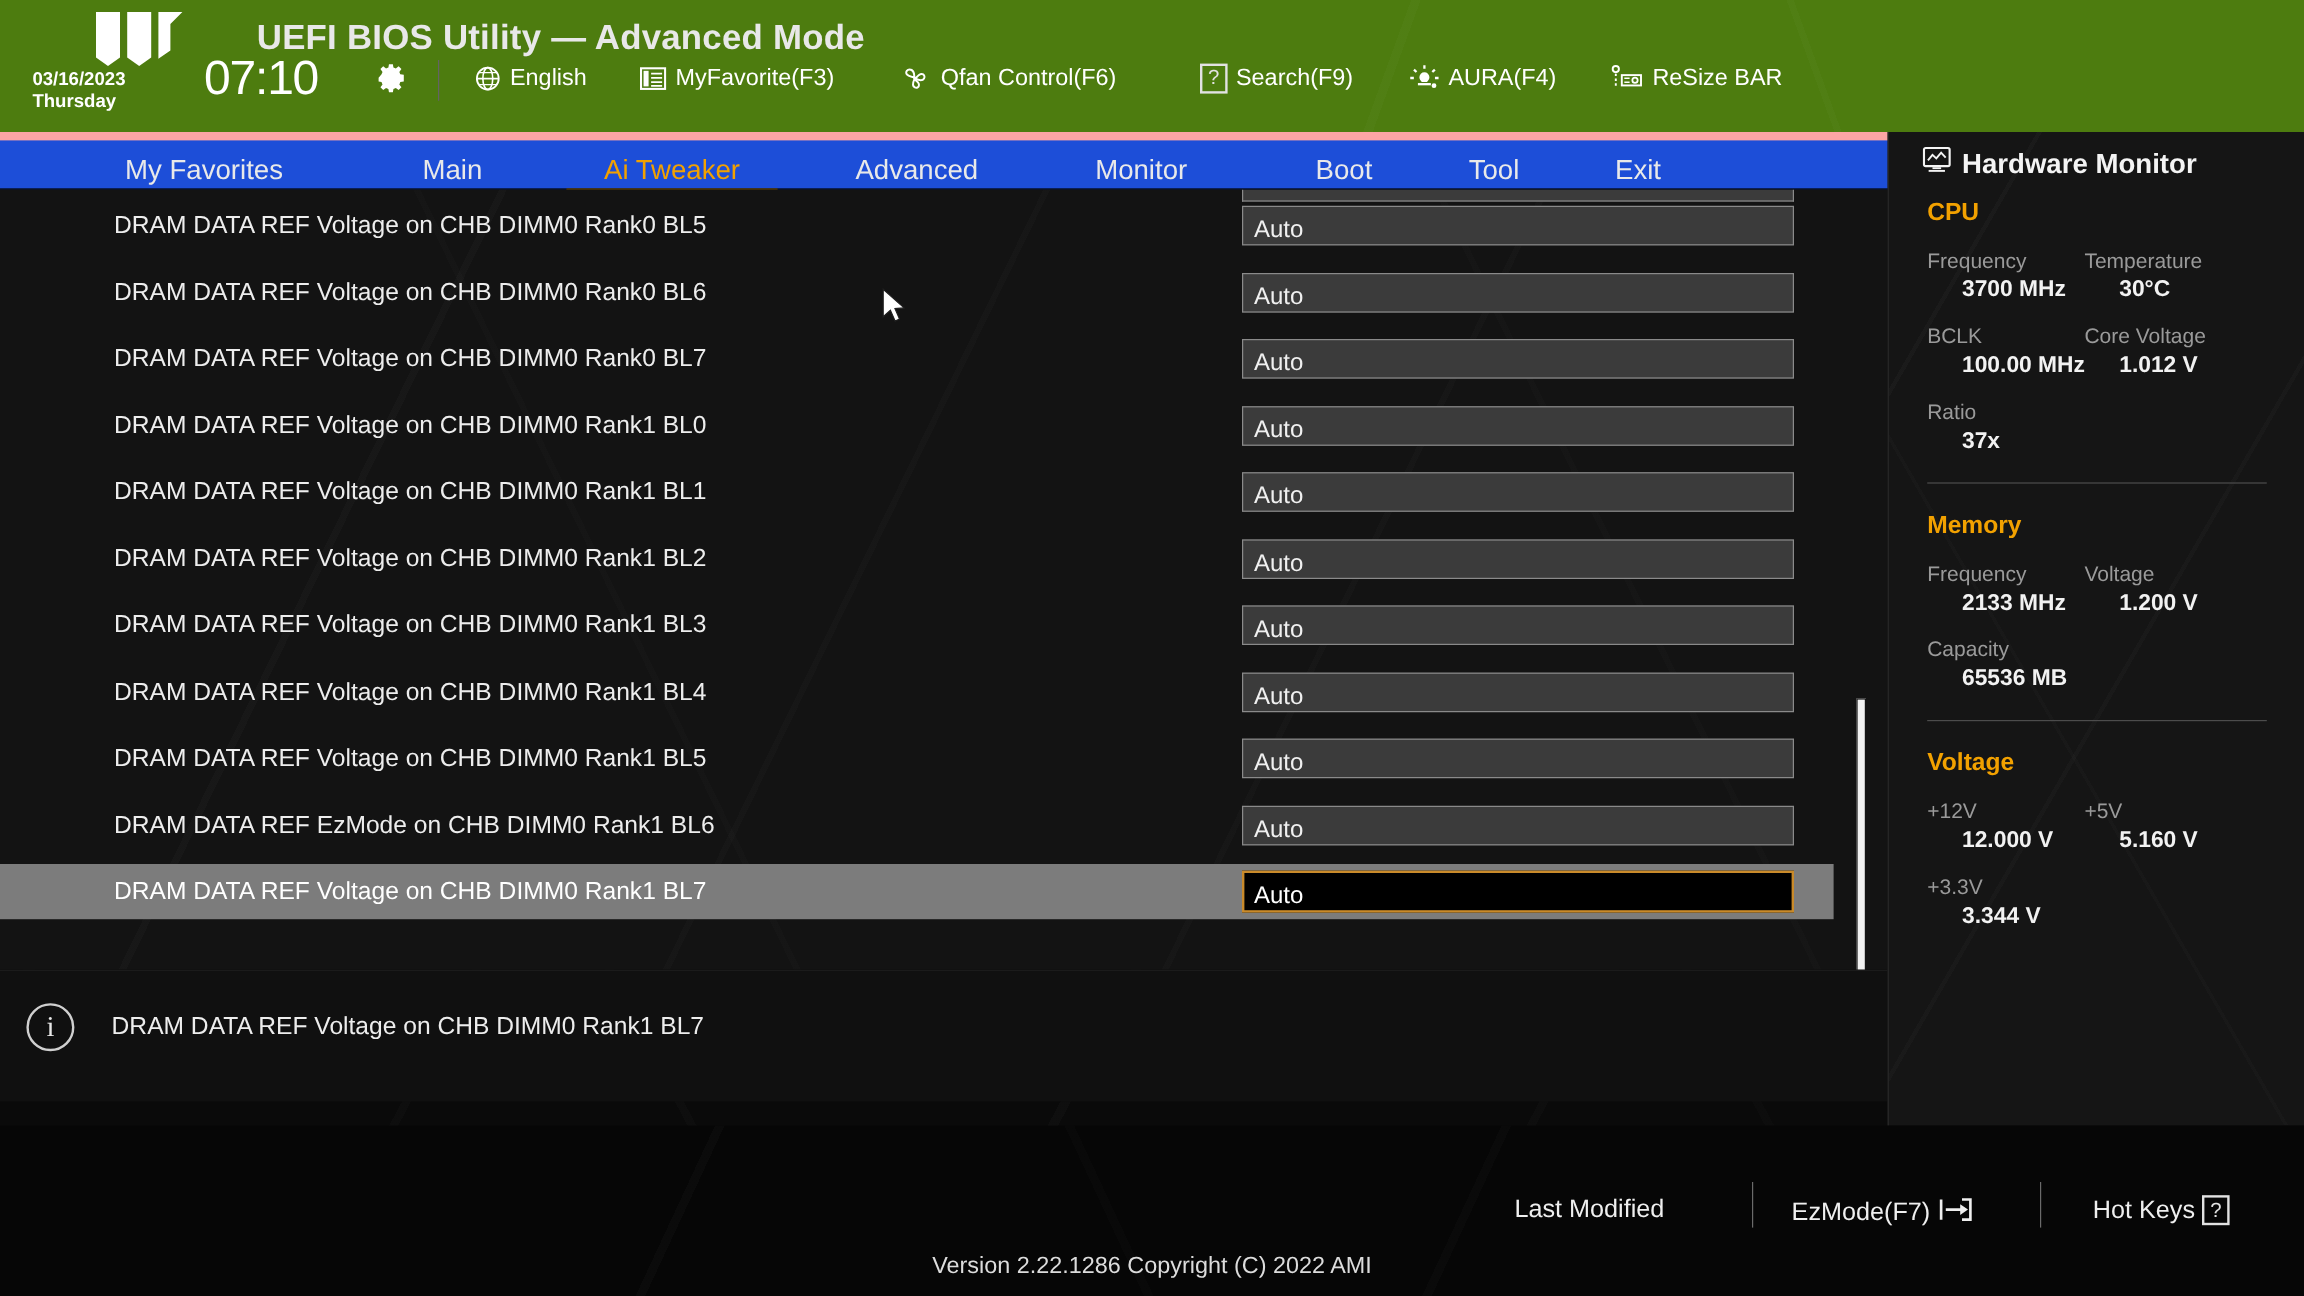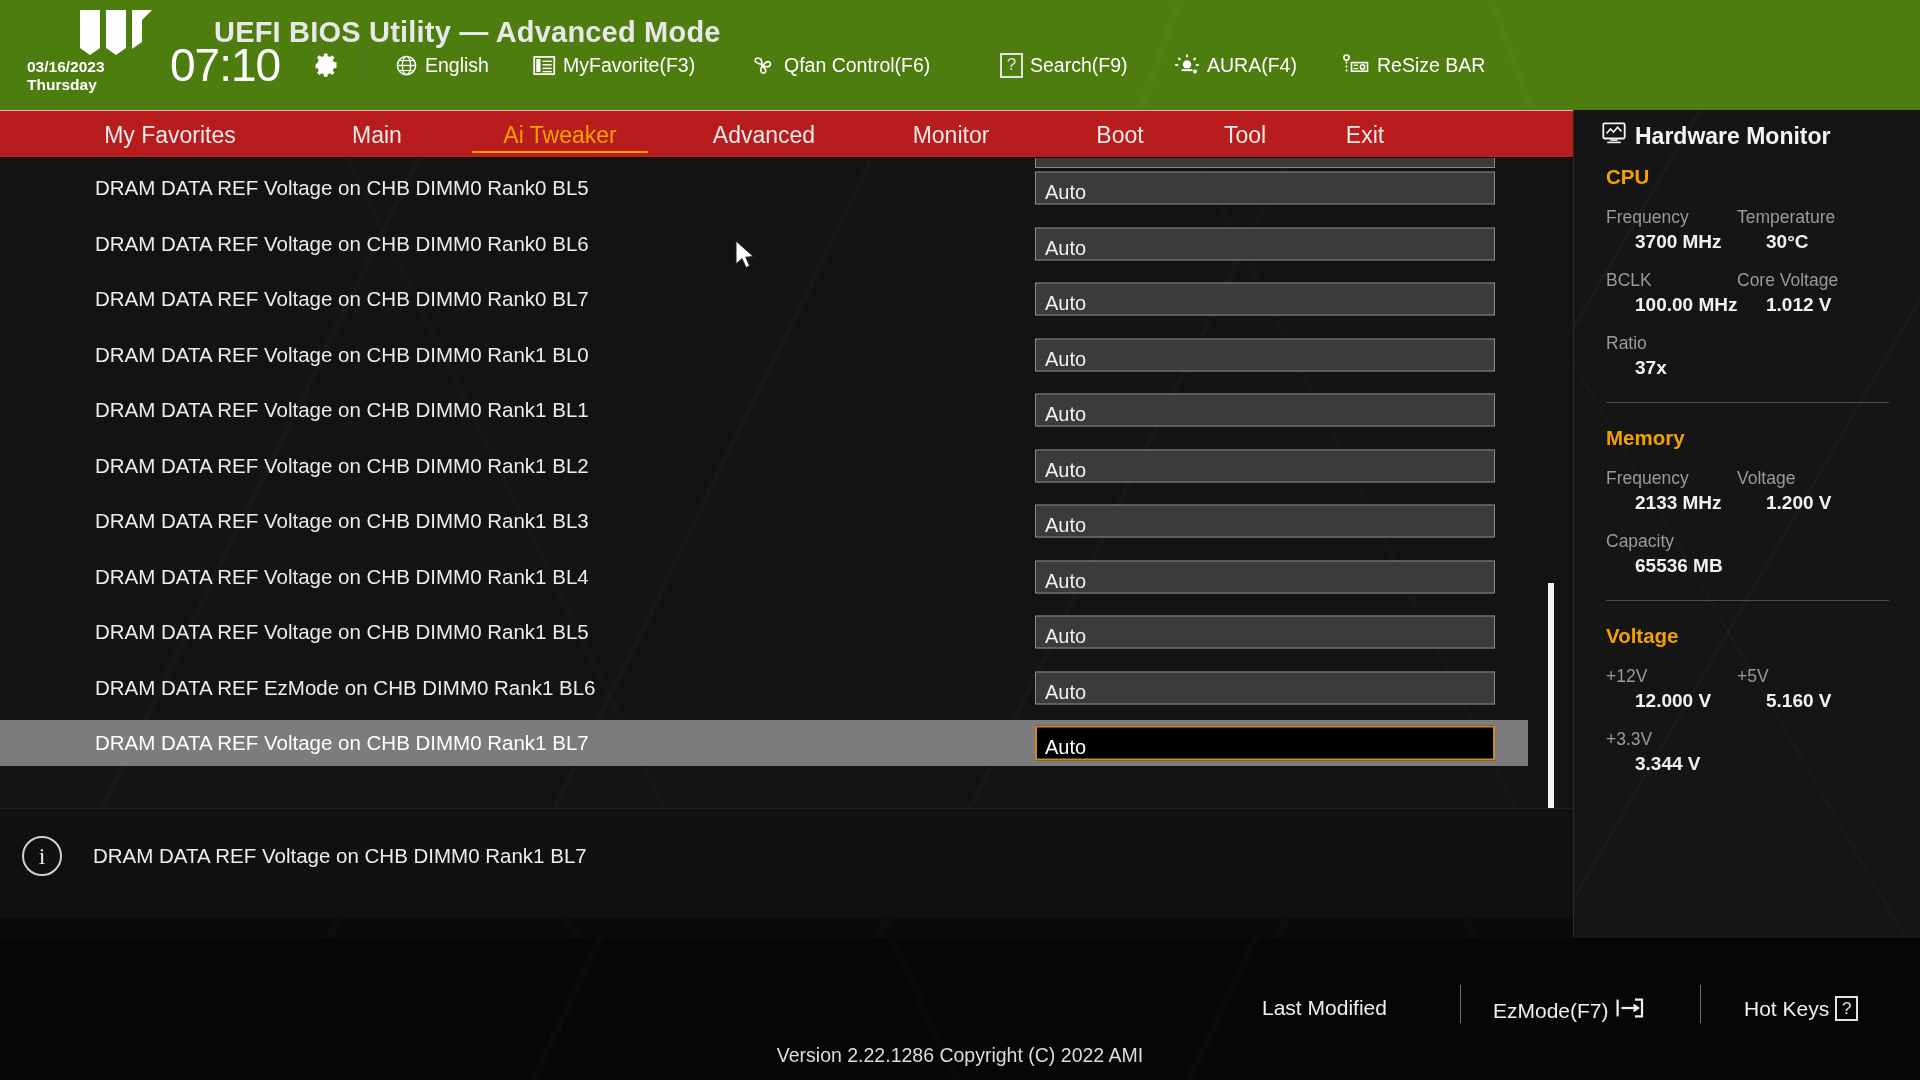--- a/index.html
+++ b/index.html
@@ -49,21 +49,21 @@
     font-size: 29px; font-weight: bold; color: #e8e8e8;
     letter-spacing: .2px; white-space: nowrap;
   }
   .datebox {
     position: absolute; left: 27px; top: 58px;
     font-size: 15.5px; color: #fff; line-height: 18px; font-weight: 600;
   }
   .datebox .dow { font-size: 15.5px; }
   .clock {
     position: absolute; left: 170px; top: 42px;
-    font-size: 46px; color: #fff; font-weight: 300; letter-spacing: -1px;
+    font-size: 40px; color: #fff; font-weight: 300; letter-spacing: -1px;
     line-height: 46px;
   }
   .gear-btn {
     position: absolute; left: 312px; top: 50px;
     width: 28px; height: 28px; cursor: pointer;
   }
   .vsep {
     position: absolute; top: 50px; width: 1px; height: 34px;
     background: #636363;
   }
@@ -71,22 +71,22 @@
     position: absolute; top: 52px;
     display: flex; align-items: center; gap: 7px;
     color: #fff; font-size: 19.5px; white-space: nowrap; cursor: pointer;
     height: 26px;
   }
   .tool-item svg { display: block; }
 
   
   .navbar {
     position: absolute; left: 0; top: 110px; width: 1920px; height: 48px;
-    background: #b91c1c;
-    border-top: 1px solid #fca5a5;
+    background: #1d4ed8;
+    border-top: 7px solid #fca5a5;
   }
   .navbar::after {
     content: ""; position: absolute; left: 0; right: 0; bottom: 0; height: 1px;
     background: #000;
   }
   .nav-items { position: absolute; left: 0; top: 0; height: 48px; }
   .nav-item {
     position: absolute; top: 0; height: 48px;
     display: flex; align-items: center; justify-content: center;
     color: #e9e9e9; font-size: 23px; white-space: nowrap; cursor: pointer;

